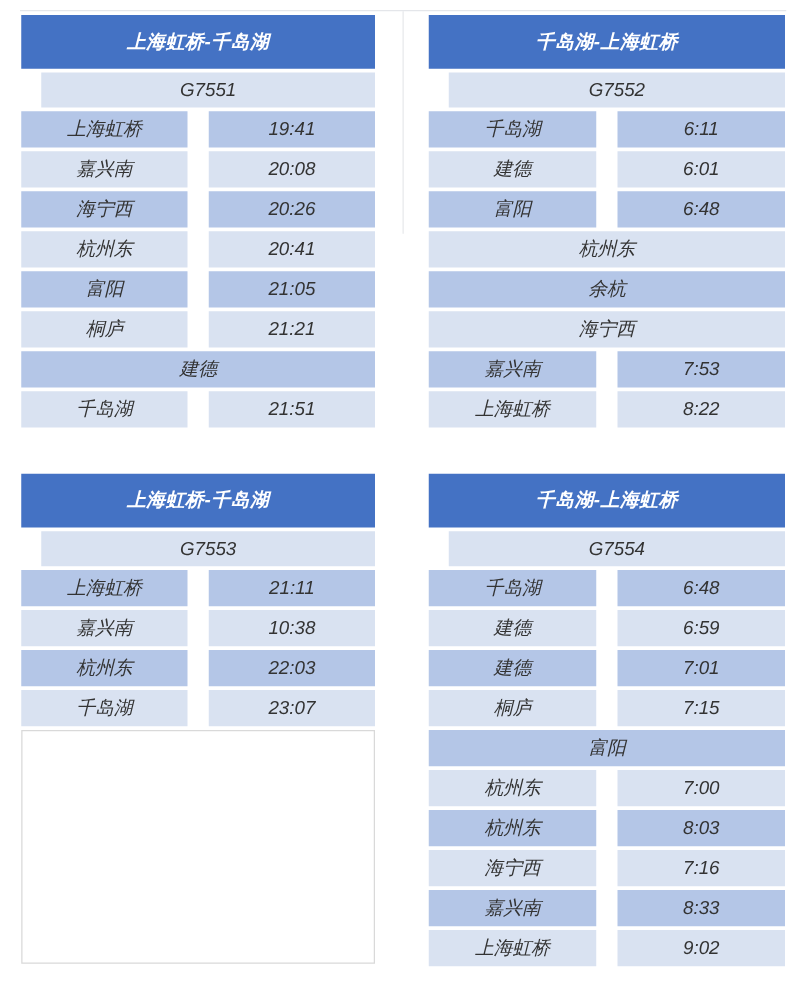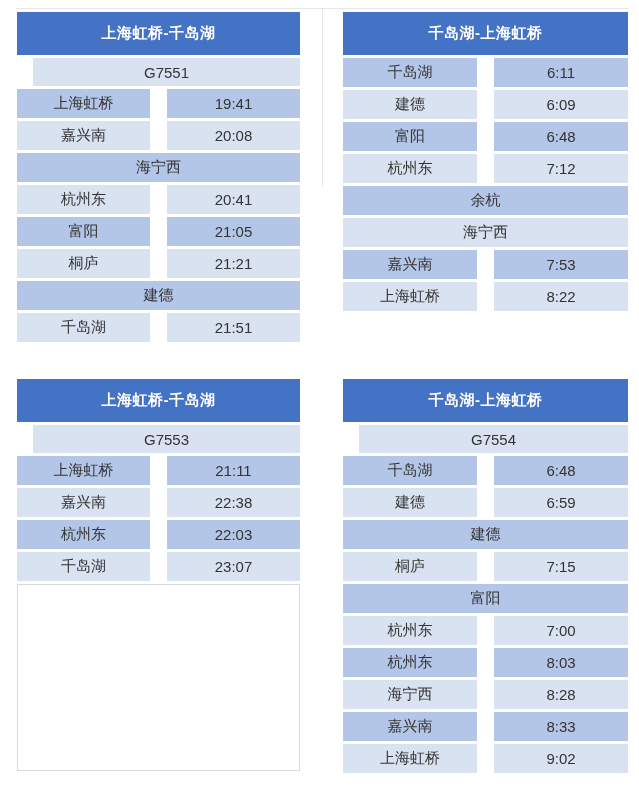--- a/index.html
+++ b/index.html
@@ -7,20 +7,21 @@
     padding: 0;
     background: #ffffff;
   }
   .canvas {
     position: relative;
     width: 639px;
     height: 791px;
     background: #ffffff;
     font-family: "Liberation Sans", sans-serif;
     overflow: hidden;
+    font-style: italic;
   }
   
   .gridline-h {
     position: absolute;
     left: 16px;
     top: 8px;
     width: 613px;
     height: 1px;
     background: #e4e6ea;
   }
@@ -103,20 +104,21 @@
         <div class="stop-row dark">
           <div class="cell">上海虹桥</div>
           <div class="cell">19:41</div>
         </div>
         <div class="stop-row light">
           <div class="cell">嘉兴南</div>
           <div class="cell">20:08</div>
         </div>
         <div class="stop-row dark">
           <div class="cell">海宁西</div>
+          <div class="cell">20:26</div>
         </div>
         <div class="stop-row light">
           <div class="cell">杭州东</div>
           <div class="cell">20:41</div>
         </div>
         <div class="stop-row dark">
           <div class="cell">富阳</div>
           <div class="cell">21:05</div>
         </div>
         <div class="stop-row light">
@@ -128,36 +130,36 @@
         </div>
         <div class="stop-row light">
           <div class="cell">千岛湖</div>
           <div class="cell">21:51</div>
         </div>
       </div>
   </section>
 
   <section class="tbl t2">
     <div class="tbl-header">千岛湖-上海虹桥</div>
+    <div class="train-row">G7552</div>
     <div class="stops">
         <div class="stop-row dark">
           <div class="cell">千岛湖</div>
           <div class="cell">6:11</div>
         </div>
         <div class="stop-row light">
           <div class="cell">建德</div>
-          <div class="cell">6:09</div>
+          <div class="cell">6:01</div>
         </div>
         <div class="stop-row dark">
           <div class="cell">富阳</div>
           <div class="cell">6:48</div>
         </div>
         <div class="stop-row light">
           <div class="cell">杭州东</div>
-          <div class="cell">7:12</div>
         </div>
         <div class="stop-row dark">
           <div class="cell">余杭</div>
         </div>
         <div class="stop-row light">
           <div class="cell">海宁西</div>
         </div>
         <div class="stop-row dark">
           <div class="cell">嘉兴南</div>
           <div class="cell">7:53</div>
@@ -172,21 +174,21 @@
   <section class="tbl t3">
     <div class="tbl-header">上海虹桥-千岛湖</div>
     <div class="train-row">G7553</div>
     <div class="stops">
         <div class="stop-row dark">
           <div class="cell">上海虹桥</div>
           <div class="cell">21:11</div>
         </div>
         <div class="stop-row light">
           <div class="cell">嘉兴南</div>
-          <div class="cell">22:38</div>
+          <div class="cell">10:38</div>
         </div>
         <div class="stop-row dark">
           <div class="cell">杭州东</div>
           <div class="cell">22:03</div>
         </div>
         <div class="stop-row light">
           <div class="cell">千岛湖</div>
           <div class="cell">23:07</div>
         </div>
       </div>
@@ -200,39 +202,40 @@
         <div class="stop-row dark">
           <div class="cell">千岛湖</div>
           <div class="cell">6:48</div>
         </div>
         <div class="stop-row light">
           <div class="cell">建德</div>
           <div class="cell">6:59</div>
         </div>
         <div class="stop-row dark">
           <div class="cell">建德</div>
+          <div class="cell">7:01</div>
         </div>
         <div class="stop-row light">
           <div class="cell">桐庐</div>
           <div class="cell">7:15</div>
         </div>
         <div class="stop-row dark">
           <div class="cell">富阳</div>
         </div>
         <div class="stop-row light">
           <div class="cell">杭州东</div>
           <div class="cell">7:00</div>
         </div>
         <div class="stop-row dark">
           <div class="cell">杭州东</div>
           <div class="cell">8:03</div>
         </div>
         <div class="stop-row light">
           <div class="cell">海宁西</div>
-          <div class="cell">8:28</div>
+          <div class="cell">7:16</div>
         </div>
         <div class="stop-row dark">
           <div class="cell">嘉兴南</div>
           <div class="cell">8:33</div>
         </div>
         <div class="stop-row light">
           <div class="cell">上海虹桥</div>
           <div class="cell">9:02</div>
         </div>
       </div>

